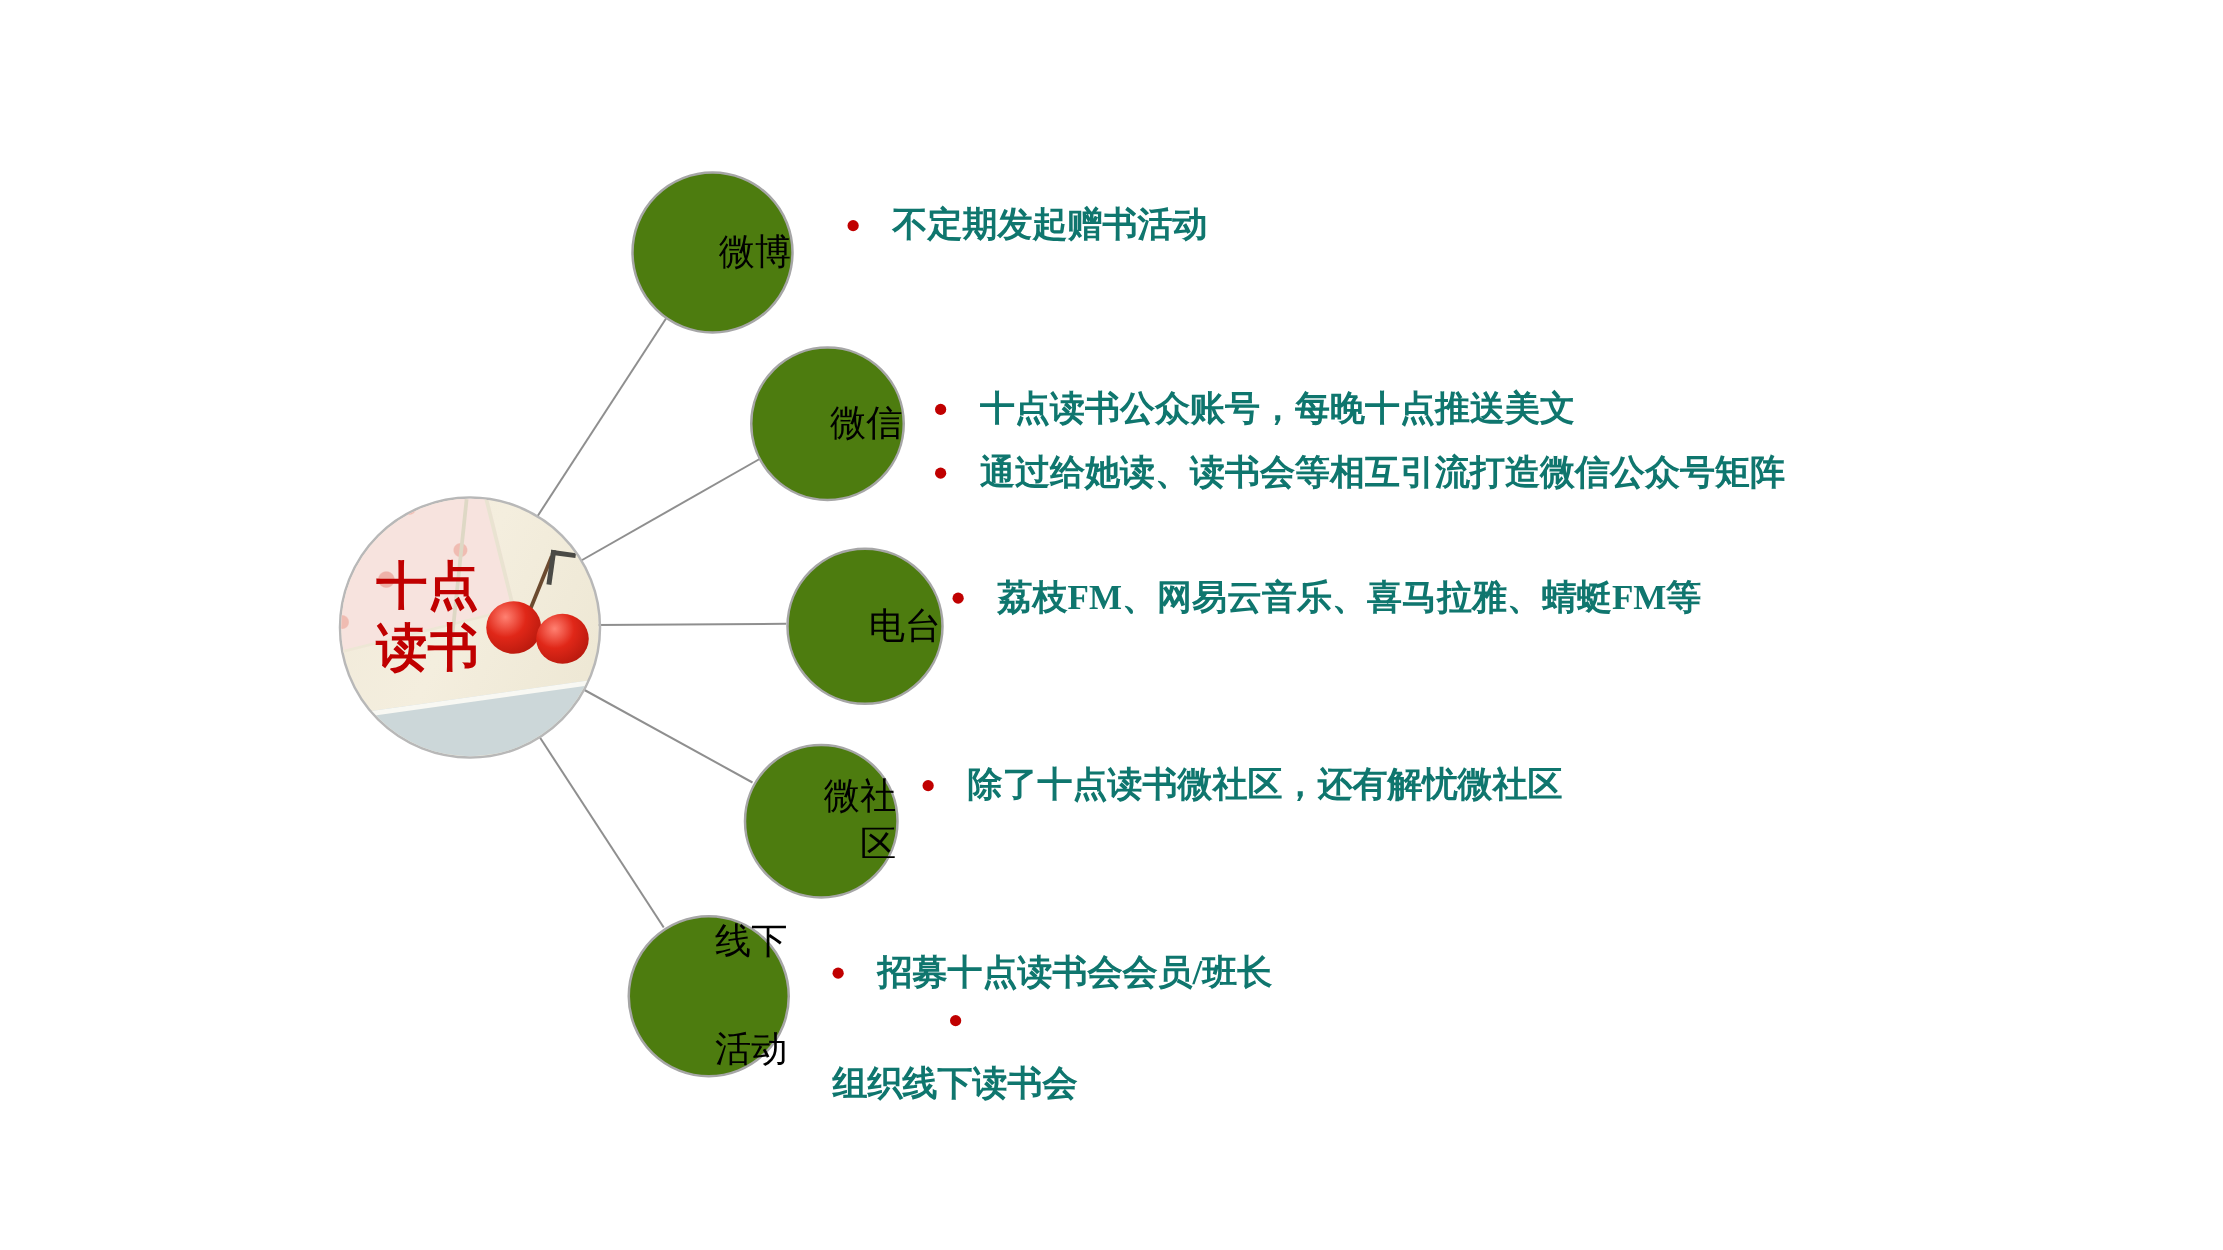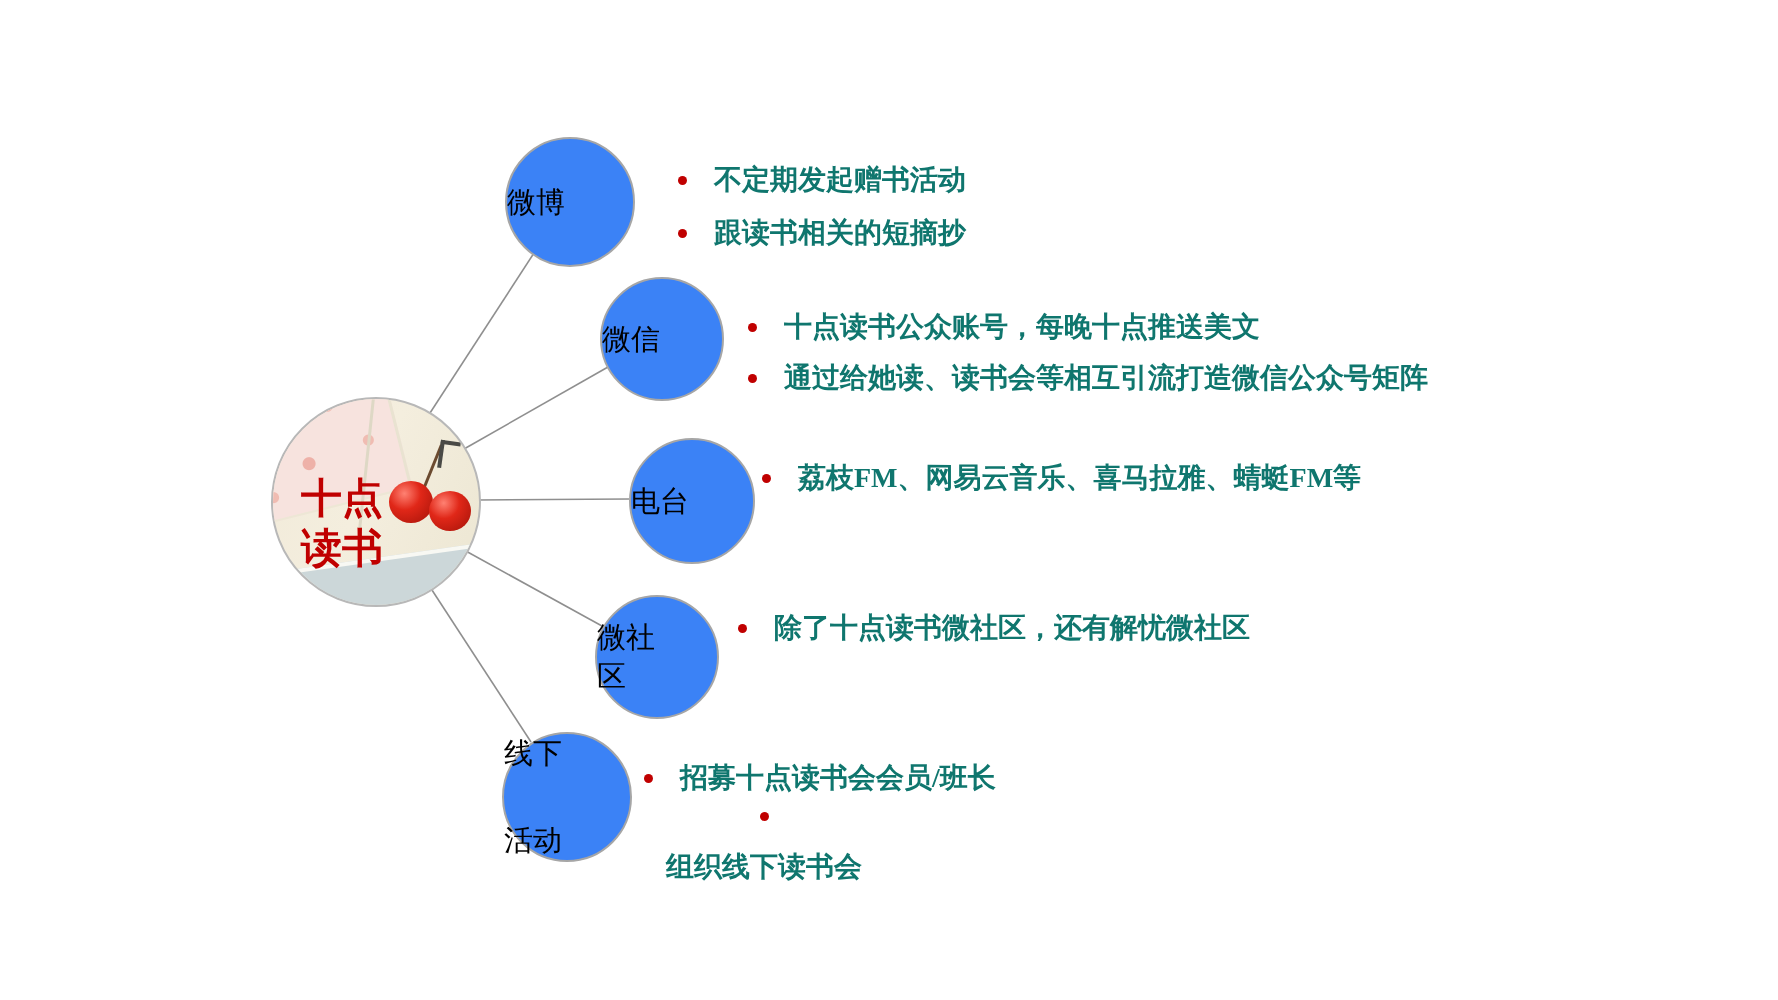--- a/index.html
+++ b/index.html
@@ -4,22 +4,22 @@
 <style>
   html,body { margin:0; padding:0; background:#ffffff; }
   .slide {
     position:relative; width:1778px; height:1000px; background:#ffffff;
     overflow:hidden; font-family:"Liberation Sans","DejaVu Sans",sans-serif;
   }
   svg.connectors { position:absolute; left:0; top:0; width:1778px; height:1000px; }
 
   
   .node {
-    position:absolute; border:2px solid #a6a6a6; border-radius:50%; background:#3b82f6;
-    display:flex; flex-direction:column; align-items:flex-start; justify-content:center;
+    position:absolute; border:2px solid #a6a6a6; border-radius:50%; background:#4d7c0f;
+    display:flex; flex-direction:column; align-items:flex-end; justify-content:center;
     text-align:center; color:#000000; font-size:29px; line-height:1.4;
   }
   .node span { display:block; }
   .node-weibo     { left:505px; top:137px; width:126px; height:126px; }
   .node-wechat    { left:600px; top:277px; width:120px; height:120px; }
   .node-radio     { left:629px; top:438px; width:122px; height:122px; }
   .node-community { left:595px; top:595px; width:120px; height:120px; line-height:1.35; }
   .node-offline   { left:502px; top:732px; width:126px; height:126px; line-height:1.75;gap:36px; }
 
   
@@ -30,21 +30,21 @@
   }
   .bullet .dot { width:9px; height:9px; border-radius:50%; background:#c00000; flex:none; }
   .b-weibo-0     { left:678px; top:160px; }
   .b-weibo-1     { left:678px; top:213px; }
   .b-wechat-0    { left:748px; top:307px; }
   .b-wechat-1    { left:748px; top:358px; }
   .b-radio-0     { left:762px; top:458px; }
   .b-radio-1     { left:762px; top:510px; }
   .b-community-0 { left:738px; top:608px; }
   .b-community-1 { left:738px; top:661px; }
-  .b-offline-0   { left:644px; top:758px; }
+  .b-offline-0   { left:666px; top:758px; }
   .b-offline-1   { left:666px; top:812px;flex-direction:column; }
 
   
   .center-node {
     position:absolute; left:271px; top:397px; width:206px; height:206px;
     border-radius:50%; overflow:hidden; border:2px solid #b8b8b8;
     background:linear-gradient(115deg,#f1ead9 0%,#f4eede 45%,#ece6d2 100%);
   }
   .photo-floral {
     position:absolute; left:-34px; top:-14px; width:158px; height:122px; transform:rotate(-14deg);
@@ -66,21 +66,20 @@
     background:radial-gradient(circle at 35% 30%, #ff8172 0%, #e02718 40%, #a31208 100%); }
   .cherry-1 { left:116px; top:82px; width:44px; height:42px; }
   .cherry-2 { left:156px; top:92px; width:42px; height:40px; }
   .cherry-stem { position:absolute; left:158px; top:44px; width:3px; height:48px; background:#6b4a2f; transform:rotate(22deg); }
   .photo-clip { position:absolute; left:166px; top:42px; width:16px; height:24px;
     border-left:4px solid #4a4a46; border-top:4px solid #4a4a46; transform:rotate(8deg); }
   .center-label {
     position:absolute; left:14px; top:44px; width:110px; text-align:center;
     color:#c00000; font-size:41px; font-weight:bold; line-height:1.22;
     font-family:"Liberation Serif","DejaVu Serif",serif;
-    margin-top:30px;
   }
   .center-label span { display:block; }
 </style>
 </head>
 <body>
 
 <div class="slide">
 
   <svg class="connectors" viewBox="0 0 1778 1000" xmlns="http://www.w3.org/2000/svg">
     <line x1="430" y1="413" x2="534" y2="253" stroke="#8f8f8f" stroke-width="1.6"></line>
@@ -119,24 +118,20 @@
   </div>
   <div class="node node-offline">
     <span>线下</span>
     <span>活动</span>
   </div>
 
   <div class="bullet b-weibo-0">
     <span class="dot"></span>
     <span>不定期发起赠书活动</span>
   </div>
-  <div class="bullet b-weibo-1">
-    <span class="dot"></span>
-    <span>跟读书相关的短摘抄</span>
-  </div>
 
   <div class="bullet b-wechat-0">
     <span class="dot"></span>
     <span>十点读书公众账号，每晚十点推送美文</span>
   </div>
   <div class="bullet b-wechat-1">
     <span class="dot"></span>
     <span>通过给她读、读书会等相互引流打造微信公众号矩阵</span>
   </div>
 

